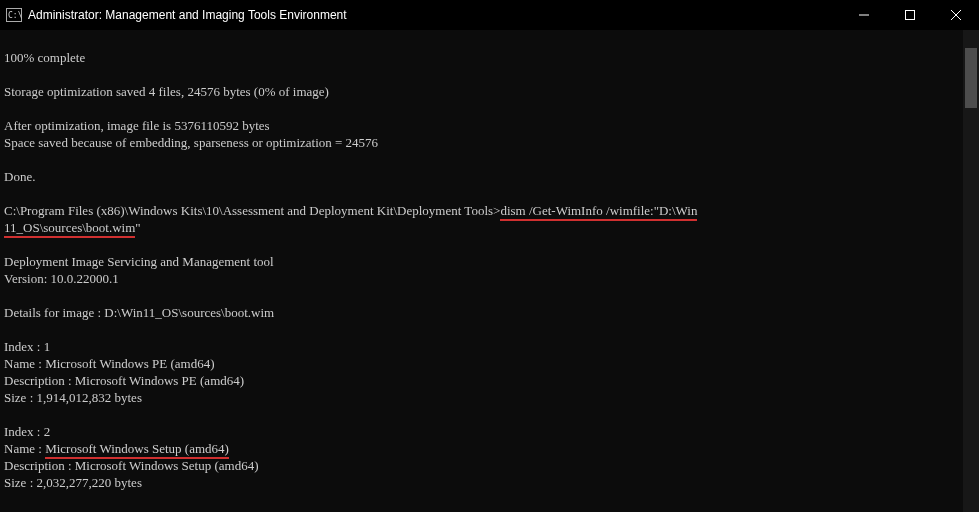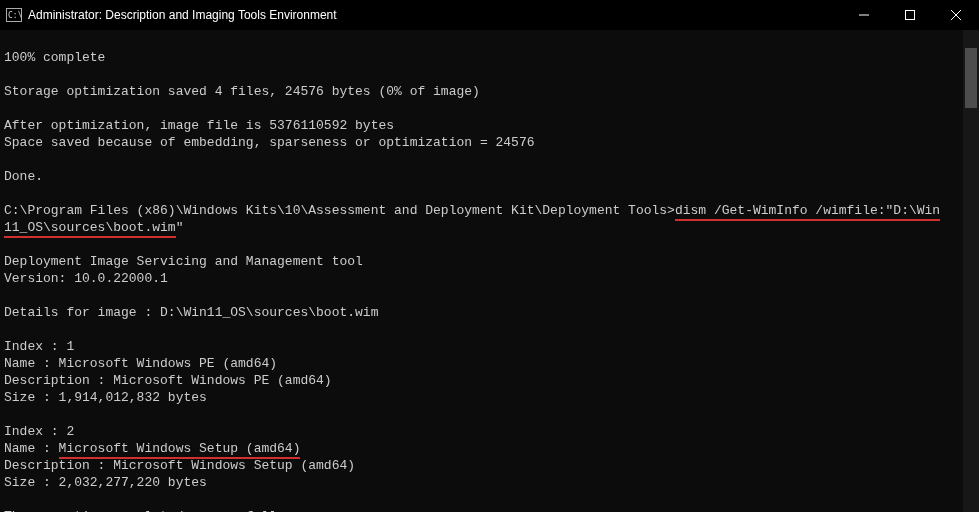--- a/index.html
+++ b/index.html
@@ -62,20 +62,21 @@
     background: #0c0c0c;
     color: #cccccc;
   }
   .terminal-content {
     padding: 2px 0 2px 4px;
     white-space: pre-wrap;
     word-break: break-all;
     line-height: 17px;
     height: 100%;
     overflow: hidden;
+    font-family: Liberation Serif, serif;
   }
   .scrollbar {
     position: absolute;
     right: 0;
     top: 0;
     width: 16px;
     height: 100%;
     background: #171717;
   }
   .scroll-thumb {
@@ -91,21 +92,21 @@
     border-bottom: 2px solid #d03030;
     padding-bottom: 1px;
   }
 </style>
 </head>
 <body>
 
 <div class="titlebar">
   <div class="titlebar-left">
     <div class="cmd-icon">C:\</div>
-    <span>Administrator: Description and Imaging Tools Environment</span>
+    <span>Administrator: Management and Imaging Tools Environment</span>
   </div>
   <div class="window-controls">
     <div class="ctrl">
       <svg width="10" height="10" viewBox="0 0 10 10">
           <path d="M0 5 H10" stroke-width="1"></path>
         </svg>
     </div>
     <div class="ctrl">
       <svg width="10" height="10" viewBox="0 0 10 10">
           <rect x="0.5" y="0.5" width="9" height="9" stroke-width="1"></rect>

